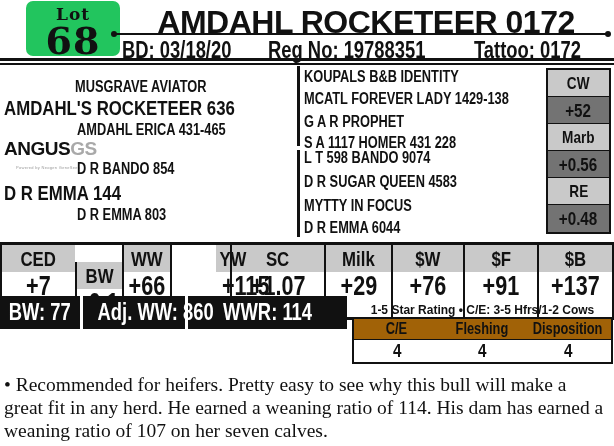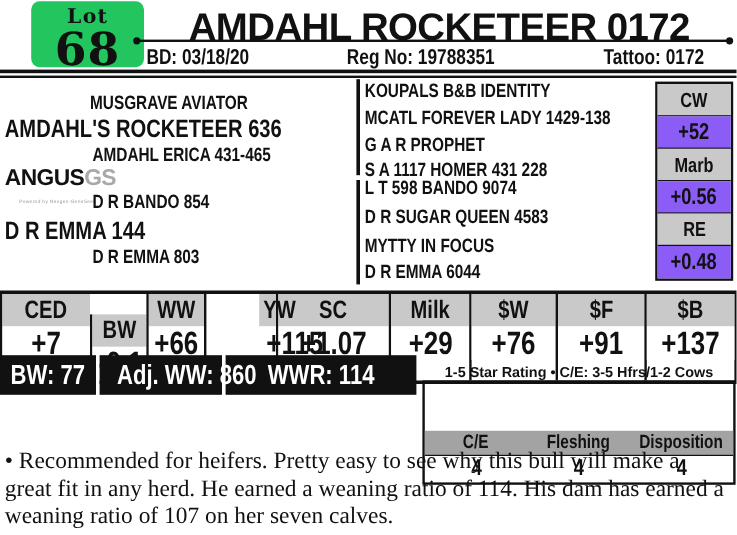--- a/index.html
+++ b/index.html
@@ -14,38 +14,38 @@
   .lot-badge{position:absolute;left:26px;top:1px;width:94px;height:55px;background:#22c55e;
     border-radius:7px;text-align:center;}
   .lot-label{font-family:"DejaVu Serif",serif;font-weight:bold;font-size:17px;line-height:20px;margin-top:3px;letter-spacing:1px;}
   .lot-number{font-family:"DejaVu Serif",serif;font-weight:bold;font-size:38px;line-height:34px;letter-spacing:1px;}
   .title{position:absolute;left:120px;top:4px;width:492px;text-align:center;
     font-size:32px;font-weight:bold;letter-spacing:-0.5px;}
   .title-rule{position:absolute;left:114px;top:33px;width:494px;height:2.2px;background:#111;}
   .title-rule .dot{position:absolute;top:-2px;width:6px;height:6px;border-radius:50%;background:#111;}
   .title-rule .dot.l{left:-3px;} .title-rule .dot.r{right:-3px;}
   .id-row{position:absolute;left:122px;top:37px;width:486px;display:flex;justify-content:space-between;
-    font-size:18px;font-weight:bold;}
+    font-size:23px;font-weight:bold;}
   .rule-thick{position:absolute;left:0;top:58px;width:614px;height:3px;background:#111;}
   .rule-thin{position:absolute;left:0;top:63px;width:614px;height:1.5px;background:#111;}
 
   
   .ped-sm{position:absolute;font-size:16px;font-weight:bold;}
   .ped-lg{position:absolute;font-size:21px;font-weight:bold;}
   .bracket{position:absolute;left:297px;width:2.5px;background:#111;}
   .logo{position:absolute;left:4px;top:140px;line-height:17px;}
   .logo-black{font-size:19px;font-weight:bold;letter-spacing:-0.5px;color:#111;}
   .logo-gray{font-size:19px;font-weight:bold;letter-spacing:-0.5px;color:#a9a9a9;}
   .logo-tag{font-size:4px;color:#9a9a9a;letter-spacing:0.3px;margin-top:1px;margin-left:12px;}
 
   
   .carcass-box{position:absolute;left:546px;top:68px;width:65px;border:2px solid #111;box-sizing:border-box;}
   .c-row{height:27px;line-height:27px;text-align:center;font-weight:bold;box-sizing:border-box;}
   .c-hdr{background:#c9c9c9;font-size:17px;border-bottom:1.5px solid #111;}
-  .c-val{background:#8b5cf6;font-size:19px;border-bottom:1.5px solid #111;}
+  .c-val{background:#737373;font-size:19px;border-bottom:1.5px solid #111;}
   .c-row:last-child{border-bottom:none;}
 
   
   .epd{position:absolute;left:0;top:242px;width:614px;box-sizing:border-box;
     border-top:3px solid #111;border-bottom:3px solid #111;border-left:2px solid #111;border-right:2px solid #111;
     display:flex;}
   .epd-col{box-sizing:border-box;border-left:2px solid #111;}
   .epd-col:first-child{border-left:none;}
   .epd-h{height:27px;line-height:27px;background:#c9c9c9;text-align:center;font-size:21px;font-weight:bold;}
   .epd-v{height:28px;line-height:28px;background:#fff;text-align:center;font-size:27px;font-weight:bold;}
@@ -53,21 +53,21 @@
   
   .wbar{position:absolute;left:0;top:296px;height:33px;display:flex;}
   .wseg{background:#111;color:#fff;font-weight:bold;font-size:23px;line-height:33px;text-align:center;}
   .wgap{width:3px;background:#fff;}
 
   
   .ratings-caption{position:absolute;left:352px;top:303px;width:261px;text-align:center;
     font-size:12px;font-weight:bold;}
   .ratings{position:absolute;left:352px;top:317px;width:261px;border:2px solid #111;box-sizing:border-box;}
   .r-row{display:flex;}
-  .r-hdr{background:#a3a3a3;border-bottom:1.5px solid #111;margin-top:40px;}
+  .r-hdr{background:#a16207;border-bottom:1.5px solid #111;}
   .r-cell{flex:1;text-align:center;font-weight:bold;}
   .r-hdr .r-cell{font-size:16px;line-height:20px;height:20px;}
   .r-val .r-cell{font-size:19px;line-height:22px;height:22px;}
 
   
   .notes{position:absolute;left:4px;top:373px;width:606px;
     font-family:"Liberation Serif",serif;font-size:19.5px;line-height:23px;color:#111;}
 </style>
 </head>
 <body>

